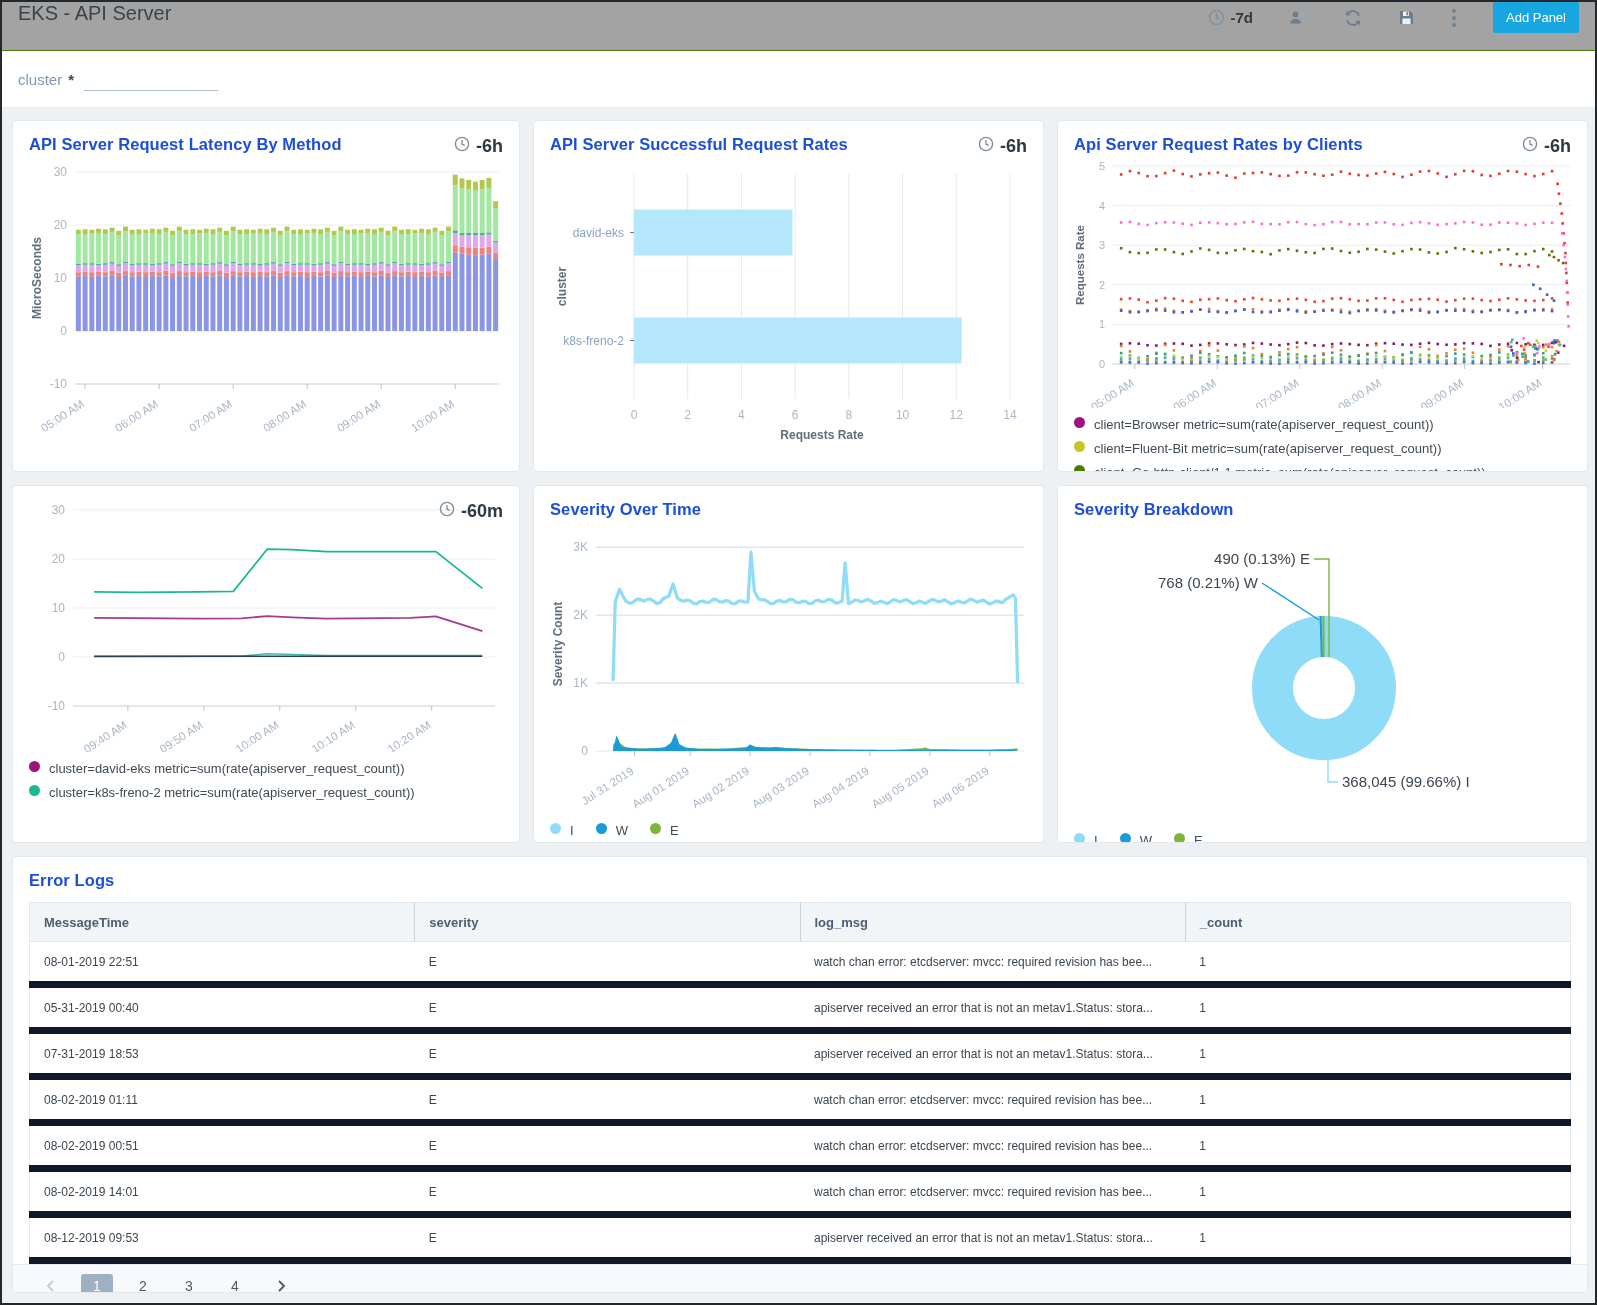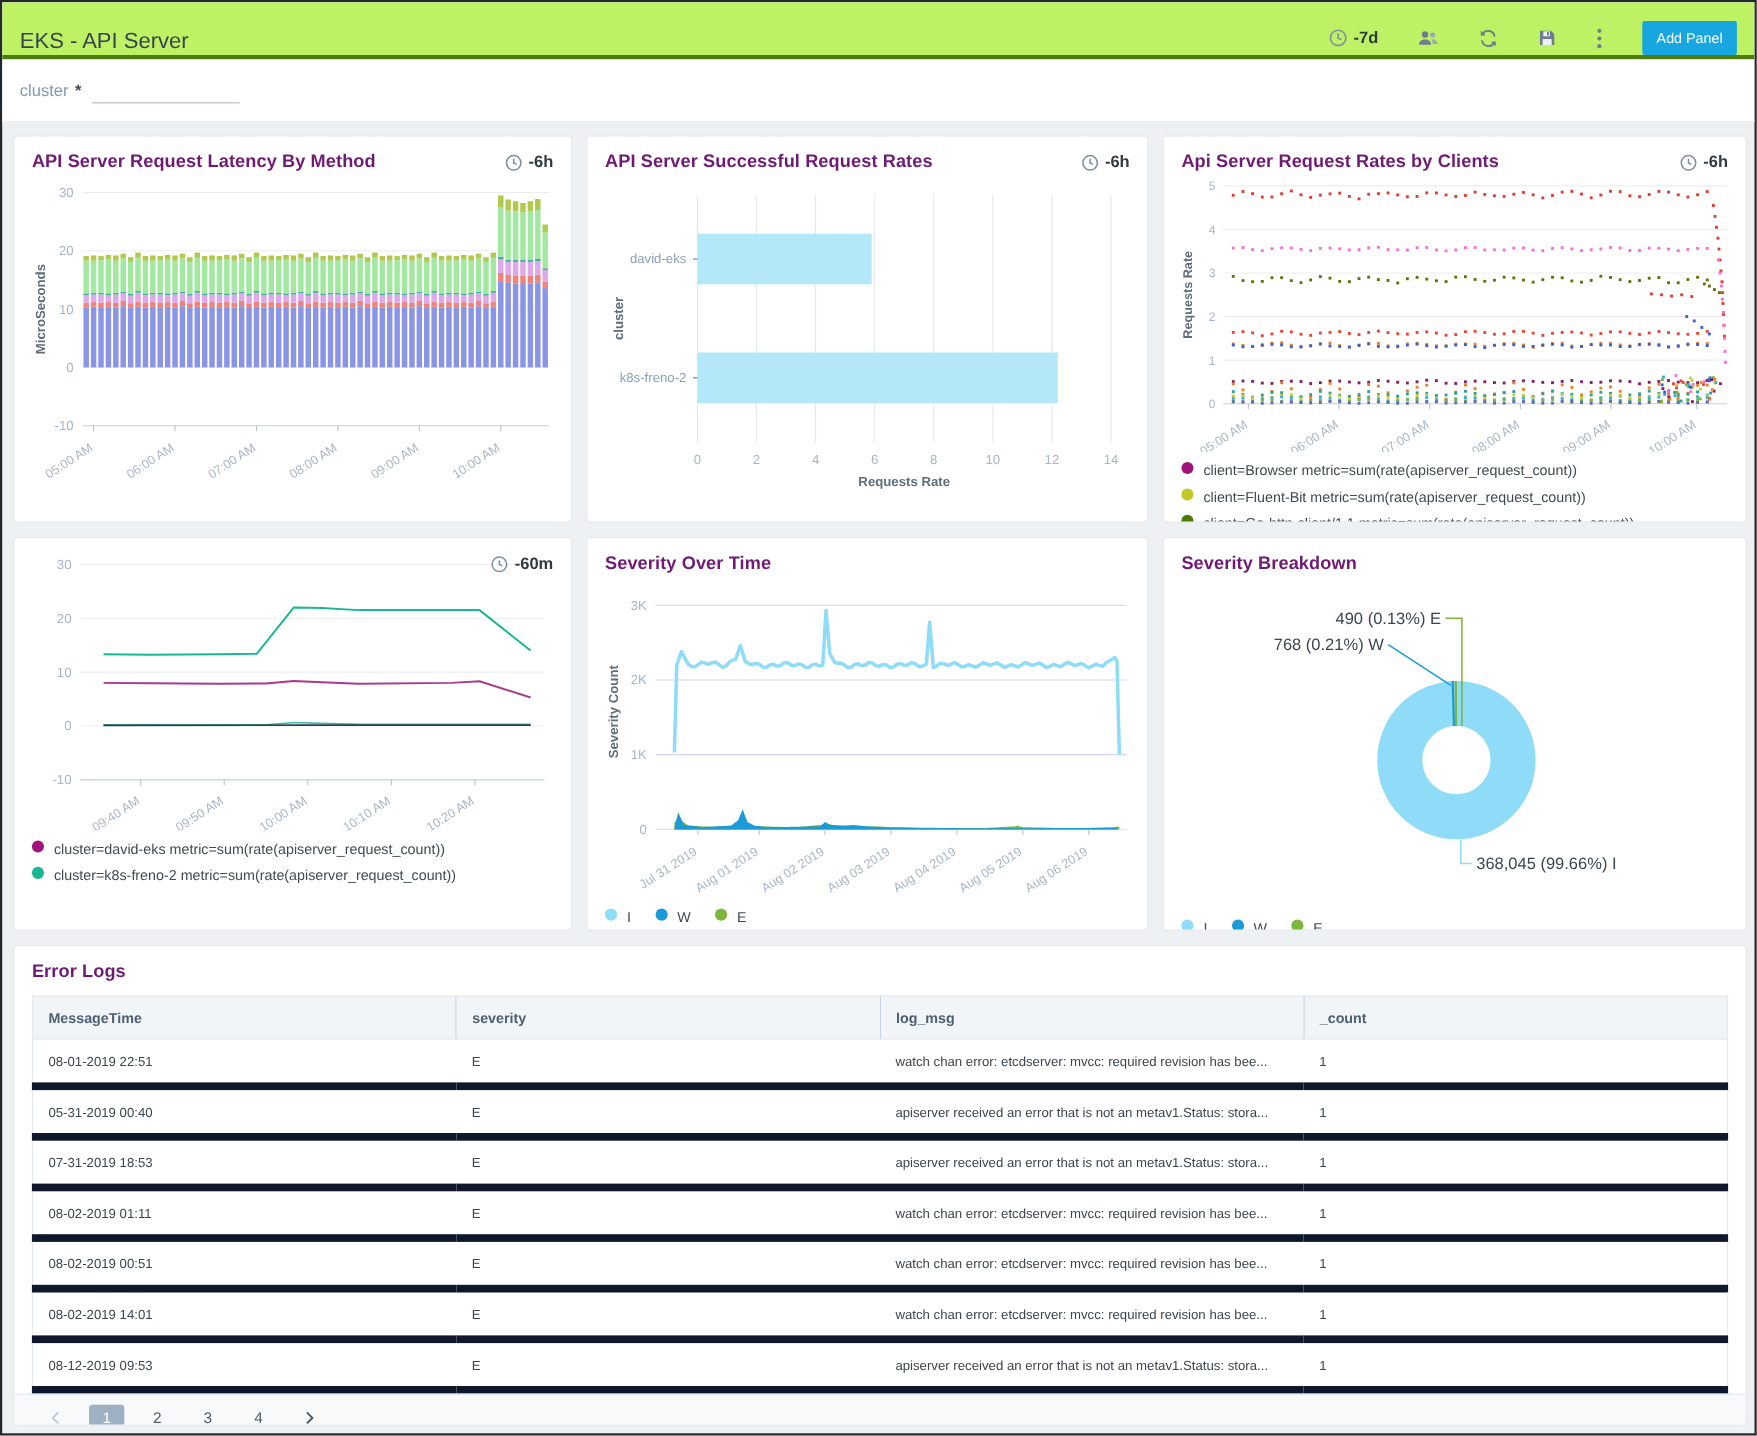--- a/index.html
+++ b/index.html
@@ -1,32 +1,32 @@
 <!DOCTYPE html>
 <html><head>
 <meta charset="utf-8">
 <style>
 html,body{margin:0;padding:0}
 body{width:1597px;height:1305px;background:#eef1f4;font-family:"Liberation Sans",sans-serif;border:2px solid #23282d;box-sizing:border-box;overflow:hidden}
-.topbar{height:48px;background:#bef264;display:flex;align-items:flex-end;padding:0 16px;border-bottom:4px solid #4d7c0f}
+.topbar{height:48px;background:#a3a3a3;display:flex;align-items:flex-start;padding:0 16px;border-bottom:1px solid #4d7c0f}
 .page-title{font-size:20px;color:#39434d;font-weight:500}
 .controls{margin-left:auto;display:flex;align-items:center;gap:36px}
 .timerange{display:flex;gap:6px;align-items:center;font-weight:bold;font-size:15px;color:#2f3940;cursor:pointer}
 .iconbtn{display:flex;align-items:center;justify-content:center;cursor:pointer}
 .addpanel{background:#18a6e0;color:#fff;font-size:13px;padding:8px 13px;border-radius:2px;border:none;cursor:pointer;font-family:"Liberation Sans",sans-serif}
 .filterbar{height:56px;background:#fff;display:flex;align-items:center;padding:0 16px;gap:6px;border-bottom:1px solid #e9edf0}
 .filterlabel{color:#7d9ab5;font-size:15px}
 .star{color:#3f4a54;font-size:15px;font-weight:bold}
 .filterinput{border:none;outline:none;border-bottom:1px solid #a8bccb;width:130px;height:20px;background:transparent;margin-left:4px;font-family:"Liberation Sans",sans-serif;font-size:14px}
 .grid{display:grid;grid-template-columns:508px 511px 531px;gap:13px;padding:12px 10px 10px}
 .panel{background:#fff;border:1px solid #e3e8ed;border-radius:4px;position:relative;padding:14px 16px;box-sizing:border-box;overflow:hidden}
-.panel h3{margin:0 0 4px 0;font-size:16.5px;color:#701a75;font-weight:700;letter-spacing:.1px}
+.panel h3{margin:0 0 4px 0;font-size:16.5px;color:#1d4ed8;font-weight:700;letter-spacing:.1px}
 .p-row1{height:352px}
 .p-row2{height:358px}
-.badge{position:absolute;top:15px;right:16px;display:flex;align-items:flex-end;gap:6px;font-weight:bold;font-size:15px;color:#2f3940;cursor:pointer}
+.badge{position:absolute;top:15px;right:16px;display:flex;align-items:flex-start;gap:6px;font-weight:bold;font-size:18px;color:#2f3940;cursor:pointer}
 .legend{margin-top:8px}
 .legend-item{display:flex;align-items:flex-start;gap:9px;margin-top:9px;font-size:13px;color:#3f4a55;cursor:pointer}
 .legend-dot{width:11px;height:11px;border-radius:50%;flex:0 0 auto}
 .legend-row{display:flex;gap:22px;margin-top:10px}
 .legend-row .legend-item{margin-top:0}
 .errorlogs{grid-column:1/-1;height:437px;padding-bottom:0}
 .logtable{width:100%;border:1px solid #e2e8ee;border-bottom:none;margin-top:12px;border-collapse:collapse;table-layout:fixed}
 .logtable th{background:#f1f5f8;font-size:13px;color:#4d6072;text-align:left;font-weight:bold;height:38px;padding:0 14px;border-right:1px solid #c9d4de;border-bottom:1px solid #e2e8ee}
 .logtable th:last-child{border-right:none}
 .logtable td{font-size:12px;color:#3b4650;height:39px;padding:0 14px;border-bottom:7px solid #0f172a;white-space:nowrap;overflow:hidden;text-overflow:ellipsis}

